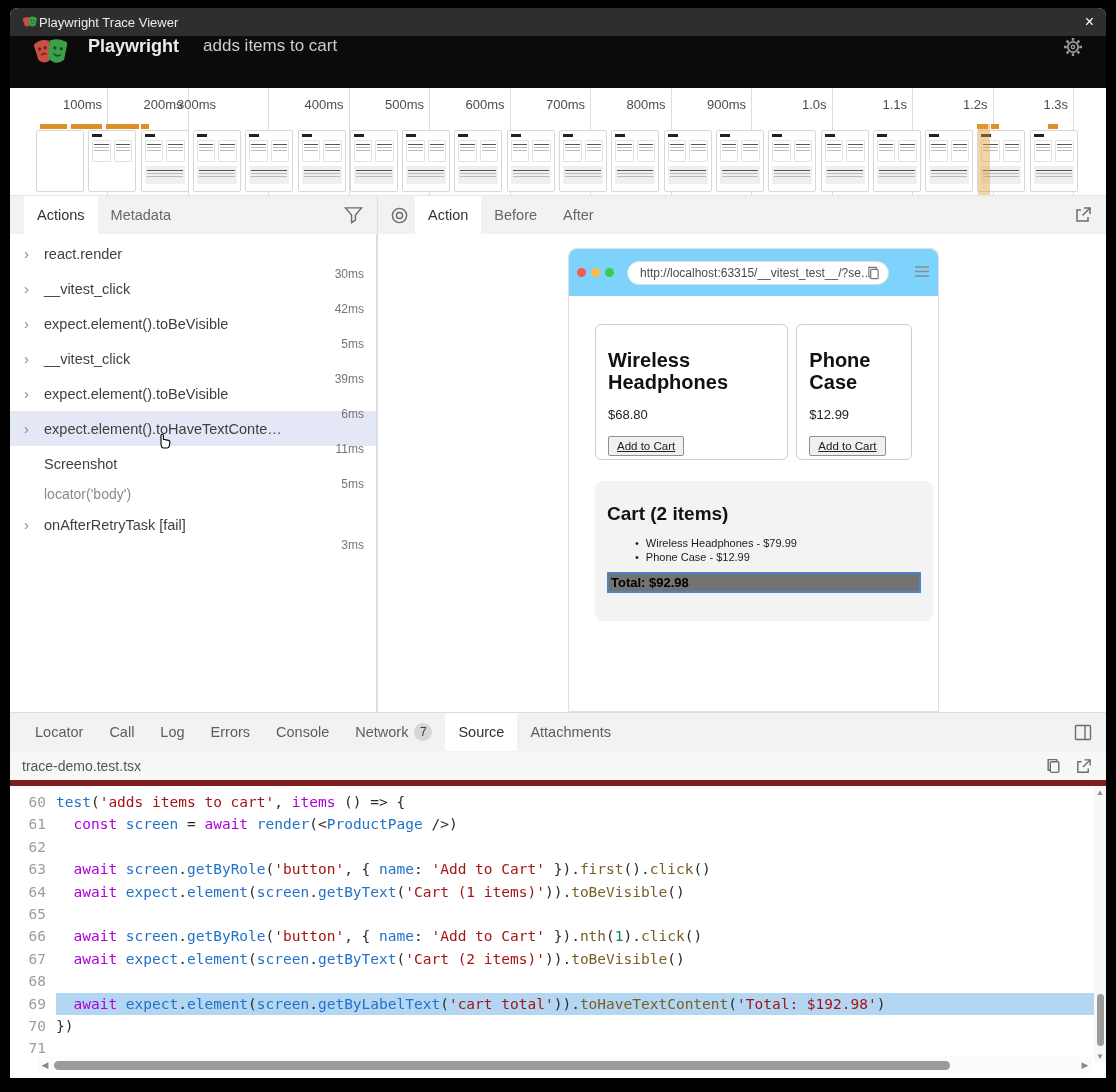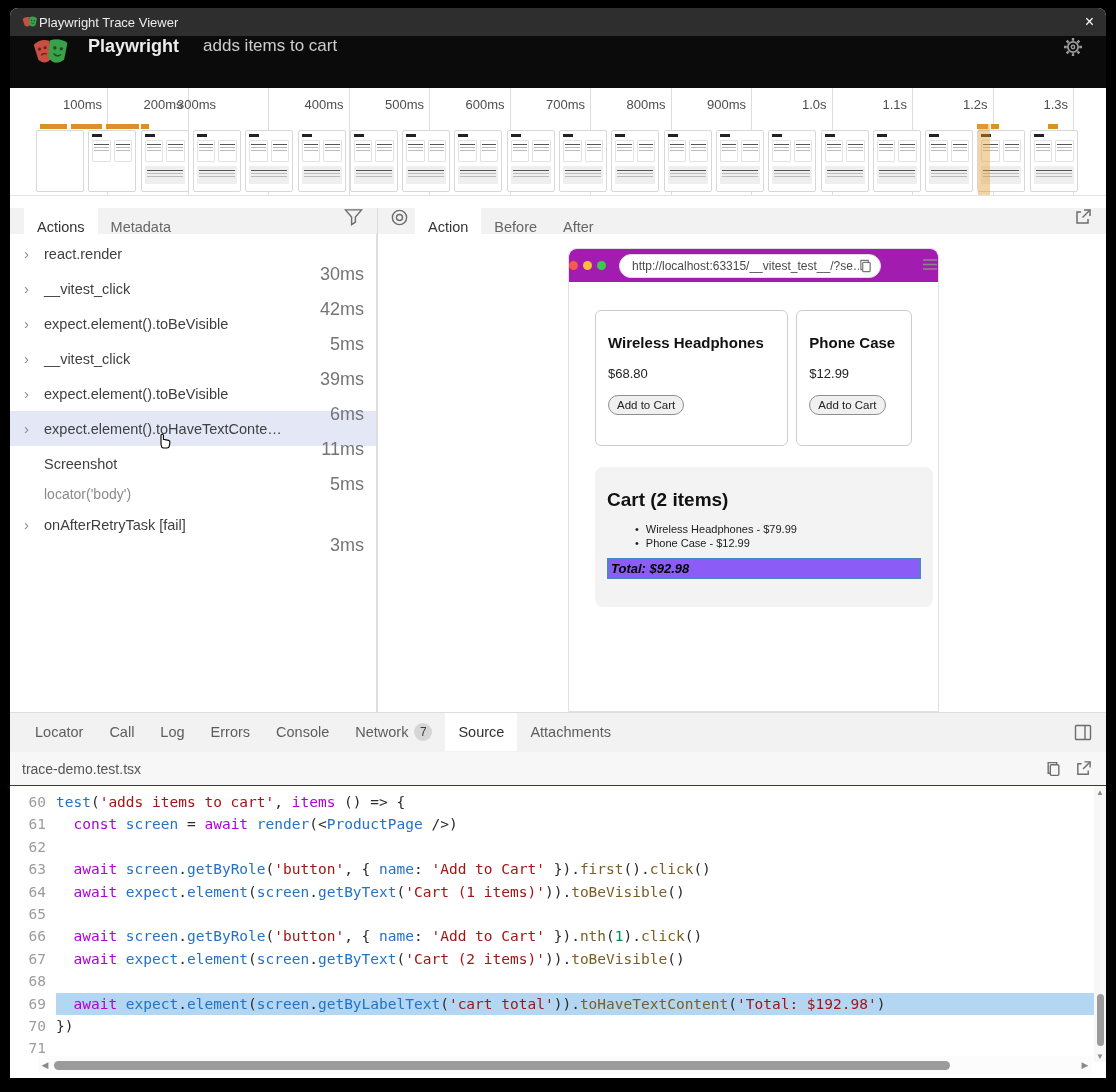--- a/index.html
+++ b/index.html
@@ -31,79 +31,79 @@
     border:1px solid #d8d8d8; border-radius:2px; padding:3px; }
   .t-title { width:10px; height:3px; background:#222; margin-bottom:3px; }
   .t-cards { display:flex; gap:3px; margin-bottom:4px; }
   .t-card { flex:1; border:1px solid #e2e2e2; border-radius:1px; padding:1px; height:22px; }
   .t-line { height:1.5px; background:#bbb; margin:1.5px 0; }
   .t-line.b { background:#555; }
   .t-cart { border-radius:1px; background:#efefef; padding:2px; height:18px; }
   #tl-band { position:absolute; top:36px; height:72px; background:rgba(228,160,60,.45); }
 
   
-  .strip { position:absolute; top:200px; height:38px; background:#f2f2f2;
-    display:flex; align-items:flex-start; font-size:14.5px; color:#666; }
+  .strip { position:absolute; top:188px; height:38px; background:#f2f2f2;
+    display:flex; align-items:center; font-size:14.5px; color:#666; }
   #strip-left { left:0; width:367px; padding-left:14px; }
   #strip-right { left:367px; width:729px; padding-left:12px; border-left:1px solid #ddd; }
   .tab { padding:0 13px; height:38px; display:flex; align-items:center; cursor:default; white-space:nowrap; }
   .tab.active { background:#fff; color:#333; }
   .strip .spacer { margin-left:auto; }
   .icon-btn { display:flex; align-items:center; justify-content:center; margin-right:14px; }
 
   
   #actions-list { position:absolute; left:0; top:226px; width:367px; height:478px; background:#fff;
     border-right:1px solid #ddd; padding-top:2px; }
   .action-row { height:35px; display:flex; align-items:center; padding:0 12px 0 14px;
     font-size:14.5px; color:#3f3f3f; }
   .action-row.selected { background:#e3e7f6; }
   .action-row .chev { width:20px; color:#8a8a8a; font-size:15px; }
-  .action-row .dur { margin-left:auto; color:#757575; font-size:18px;margin-top:41px; }
+  .action-row .dur { margin-left:auto; color:#757575; font-size:12px;margin-top:41px; }
   .action-sub { height:26px; padding-left:34px; font-size:14px; color:#8b8b8b; display:flex; align-items:center; }
 
   
   #snapshot { position:absolute; left:367px; top:226px; width:729px; height:478px; background:#fff;
     border-left:1px solid #ddd; overflow:hidden; }
   #browser { position:absolute; left:190px; top:14px; width:371px; height:464px;
     border:1px solid #e0e0e0; border-radius:8px 8px 0 0; background:#fff; }
-  #chrome { height:33px; background:#a21caf; border-radius:8px 8px 0 0; display:flex;
-    align-items:center; padding:0 0; }
+  #chrome { height:47px; background:#7dd3fc; border-radius:8px 8px 0 0; display:flex;
+    align-items:center; padding:0 8px; }
   .dot { width:9px; height:9px; border-radius:50%; margin-right:5px; }
   #urlbar { margin-left:8px; width:262px; height:24px; background:#fff; border:1px solid #ddd;
     border-radius:12px; display:flex; align-items:center; padding:0 8px 0 12px;
     font-size:12px; color:#4a4a4a; }
   #urlbar .url { flex:1; overflow:hidden; white-space:nowrap; }
   #hamburger { margin-left:auto; }
 
   #page { padding:28px 26px 0 26px; }
   #shop-title { font-size:26px; font-weight:700; color:#111; margin-bottom:20px; }
   #products { display:flex; gap:8px; }
   .product { border:1px solid #ccc; border-radius:6px; padding:14px 12px; height:136px; }
   .product.p0 { width:207px; } .product.p1 { width:123px; }
-  .p-name { font-size:15px; font-weight:700; color:#111; line-height:1.1; margin:10px 0 14px; }
+  .p-name { font-size:20px; font-weight:700; color:#111; line-height:1.1; margin:10px 0 14px; }
   .p-price { font-size:13px; color:#222; margin-bottom:14px; }
   .p-btn { font-size:11.5px; color:#222; background:#f0f0f0; border:1px solid #8f8f8f;
-    border-radius:10px; padding:3px 8px; cursor:default; }
+    border-radius:2px; padding:3px 8px; cursor:default;text-decoration:underline; }
   #cart { margin-top:21px; background:#f3f3f3; border-radius:8px; width:338px; height:140px;
     padding:14px 12px; }
   #cart-title { font-size:19px; font-weight:700; color:#111; margin:8px 0 12px; }
   #cart-items { list-style:none; padding-left:28px; font-size:11px; color:#1c1c1c; }
   #cart-items li { margin-bottom:2px; }
   #cart-items li::before { content:"•"; margin-right:7px; }
   #cart-total { margin-top:9px; background:#b3cde8; border:2px solid #4a87c7;
     font-size:13px; font-weight:700; color:#000; padding:1px 2px; width:314px; }
 
   
   #strip-bottom { position:absolute; left:0; top:704px; width:100%; height:40px; background:#f2f2f2;
     border-top:1px solid #ddd; display:flex; align-items:center; padding-left:12px;
     font-size:14.5px; color:#5d5d5d; }
   .badge { display:inline-flex; align-items:center; justify-content:center; width:18px; height:18px;
     border-radius:50%; background:#d6d6d6; color:#3c3c3c; font-size:12px; margin-left:6px; }
   #filebar { position:absolute; left:0; top:744px; width:100%; height:34px; background:#f7f7f7;
-    border-bottom:1px solid #7f1d1d; display:flex; align-items:center; padding:0 14px 0 12px;
+    border-bottom:6px solid #7f1d1d; display:flex; align-items:center; padding:0 14px 0 12px;
     font-size:14px; color:#555; }
   #filebar .spacer { margin-left:auto; }
   #filebar .icon-btn { margin:0 0 0 14px; }
 
   
   #source { position:absolute; left:0; top:778px; width:1096px; height:292px; background:#fff;
     font-family:"DejaVu Sans Mono", monospace; font-size:14.5px; padding-top:5px; overflow:hidden; }
   .code-line { display:flex; height:22.4px; line-height:22.4px; white-space:pre; }
   .code-line .ln { width:46px; min-width:46px; text-align:right; padding-right:10px; color:#9c9c9c;
     font-size:14.5px; }
@@ -698,21 +698,21 @@
         <div id="products">
             <div class="product p0"><div class="p-name">Wireless Headphones</div><div class="p-price">$68.80</div><button class="p-btn">Add to Cart</button></div>
             <div class="product p1"><div class="p-name">Phone Case</div><div class="p-price">$12.99</div><button class="p-btn">Add to Cart</button></div>
           </div>
         <div id="cart">
           <div id="cart-title">Cart (2 items)</div>
           <ul id="cart-items">
               <li>Wireless Headphones - $79.99</li>
               <li>Phone Case - $12.99</li>
             </ul>
-          <div id="cart-total" style="background: #8b5cf6; border-color: rgb(74, 135, 199); font-style: italic;">Total: $92.98</div>
+          <div id="cart-total" style="background: #737373; border-color: rgb(74, 135, 199);">Total: $92.98</div>
         </div>
       </div>
     </div>
   </div>
 
   <div id="strip-bottom">
     <span id="bottom-tabs-holder" style="display:flex;height:40px;align-items:stretch;">
         <div class="tab">
           <span>Locator</span>
         </div>

